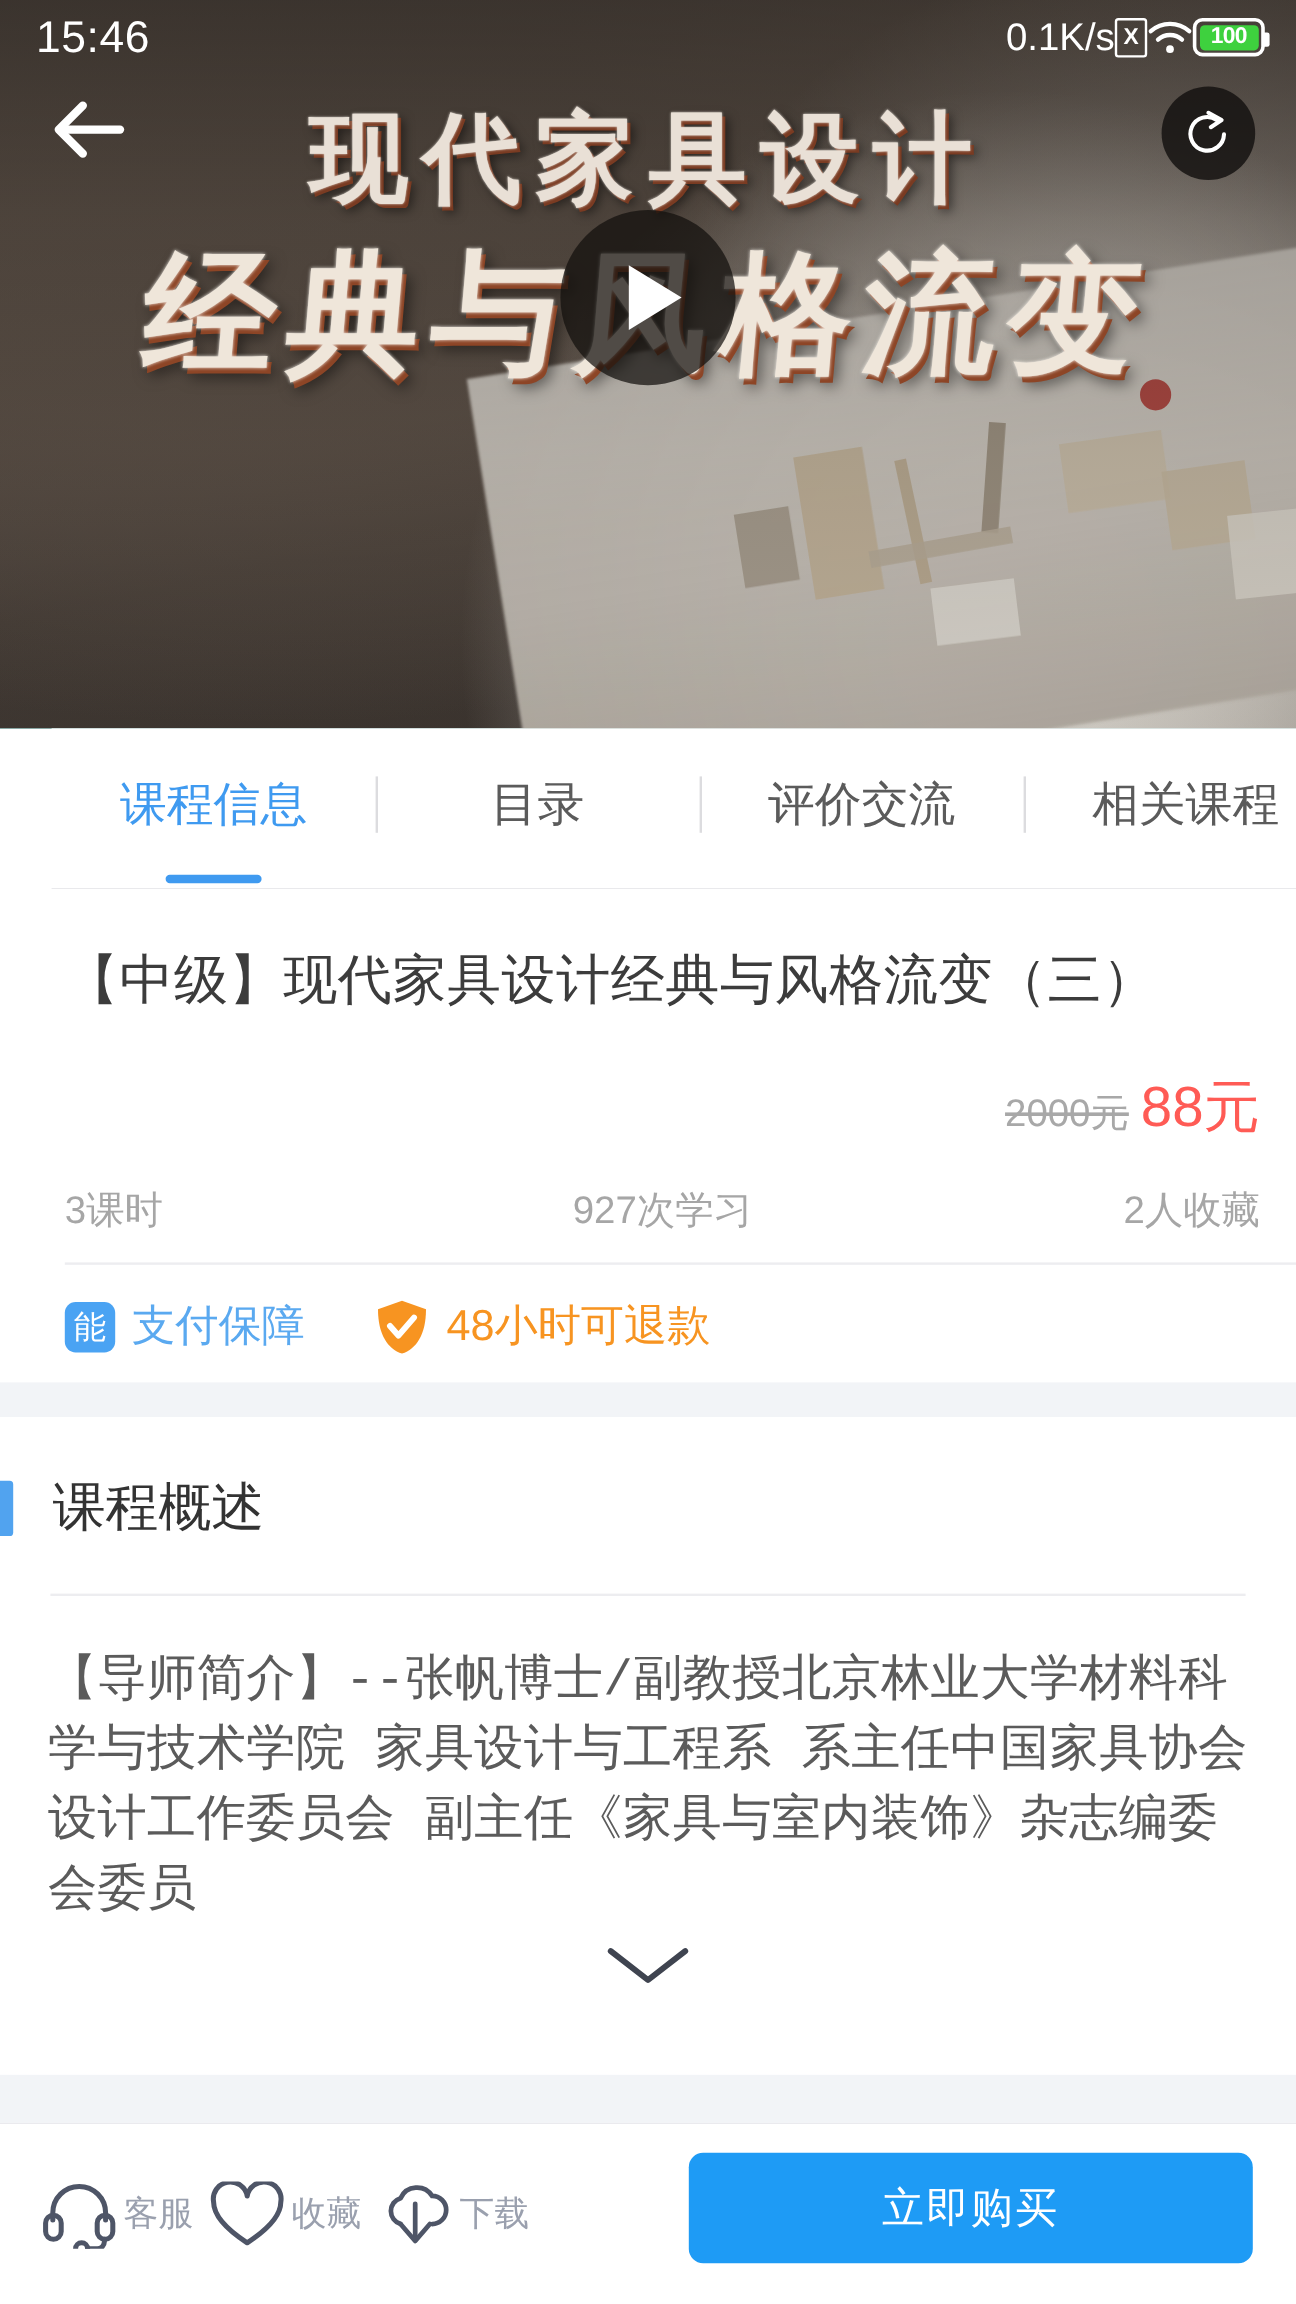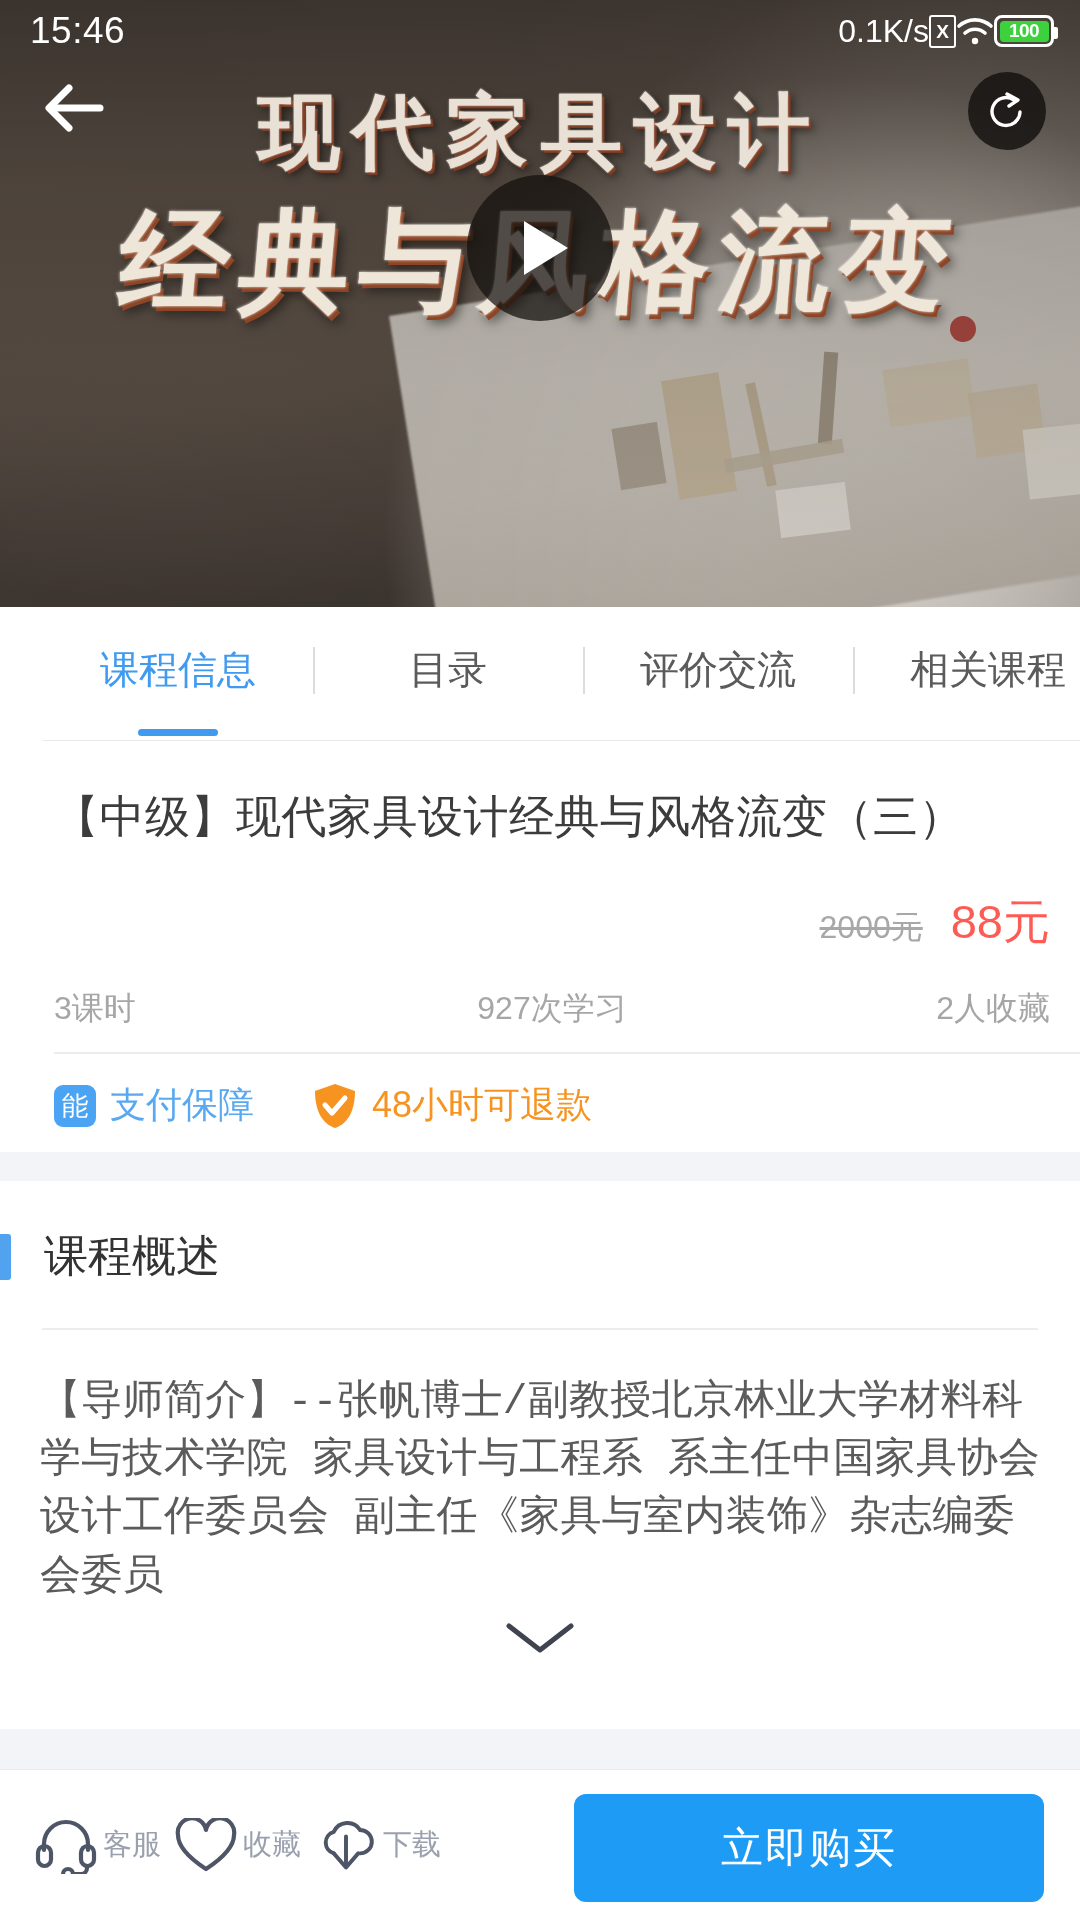--- a/index.html
+++ b/index.html
@@ -149,21 +149,21 @@
   .info-card{
     position:absolute; top:741px; left:12px; width:1080px; height:411px;
     background:#fff;
   }
   .course-title{
     position:absolute; top:47px; left:42px; right:42px;
     font-size:45px; color:#3c3c3c; line-height:1.3; letter-spacing:0.5px;
   }
   .price-row{
     position:absolute; top:150px; right:42px;
-    display:flex; align-items:baseline; gap:28px;
+    display:flex; align-items:baseline; gap:10px;
   }
   .price-old{
     font-size:32px; color:#a8a8a8; text-decoration:line-through;
   }
   .price-new{ font-size:47px; color:#ff5b55; font-weight:400; }
 
   .stats-row{
     position:absolute; top:246px; left:0; width:1080px;
     display:flex; align-items:center;
     padding:0 42px;
@@ -225,23 +225,23 @@
   }
   .bb-item{
     width:140px; height:151px;
     display:flex; flex-direction:row; align-items:center; justify-content:center;
     gap:6px;
   }
   .bb-icon{ width:62px; height:58px; display:flex; align-items:flex-end; justify-content:center; }
   .bb-label{ font-size:29px; color:#9aa0ae; }
   .buy-btn{
     position:absolute; left:574px; top:24px;
-    width:470px; height:108px; border-radius:12px; background:#1e9bf5;
+    width:470px; height:92px; border-radius:12px; background:#1e9bf5;
     display:flex; align-items:center; justify-content:center;
-    color:#fff; font-size:42px; letter-spacing:2px;
+    color:#fff; font-size:35px; letter-spacing:2px;
   }
 </style>
 </head>
 <body>
 
 <div class="banner">
   <div class="banner-photo"></div>
   <div class="banner-wall"></div>
   <div class="banner-furn f1"></div>
   <div class="banner-furn f2"></div>

